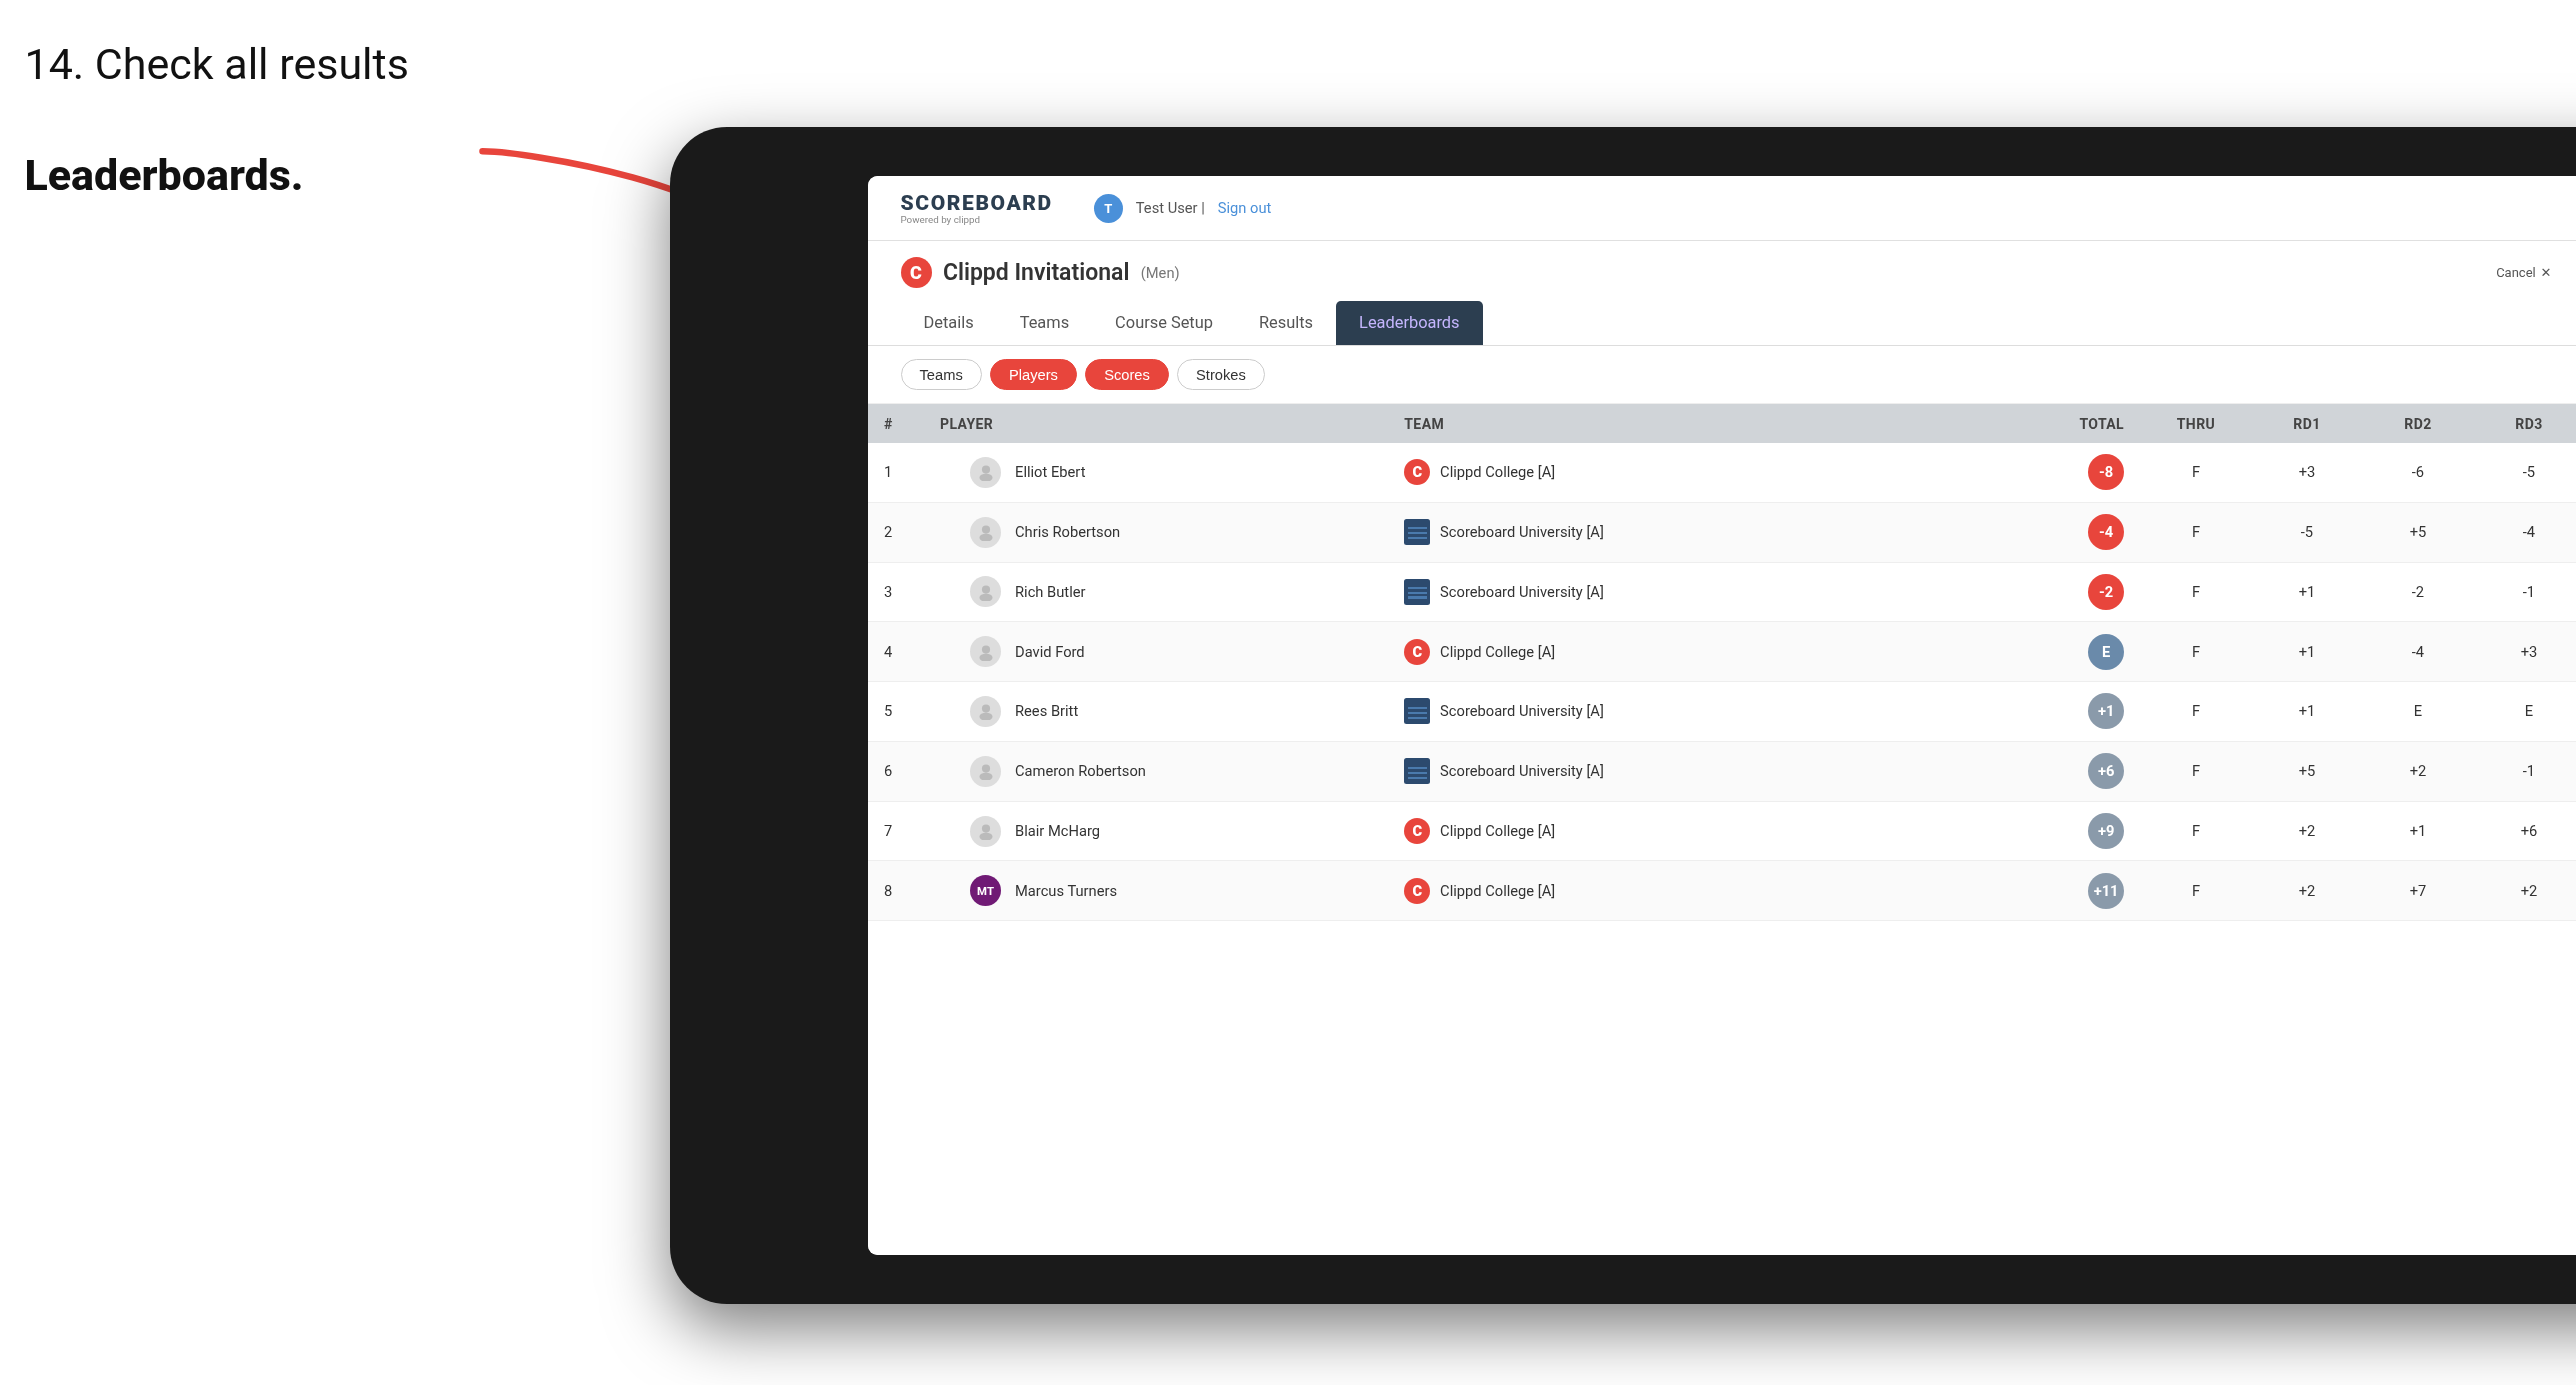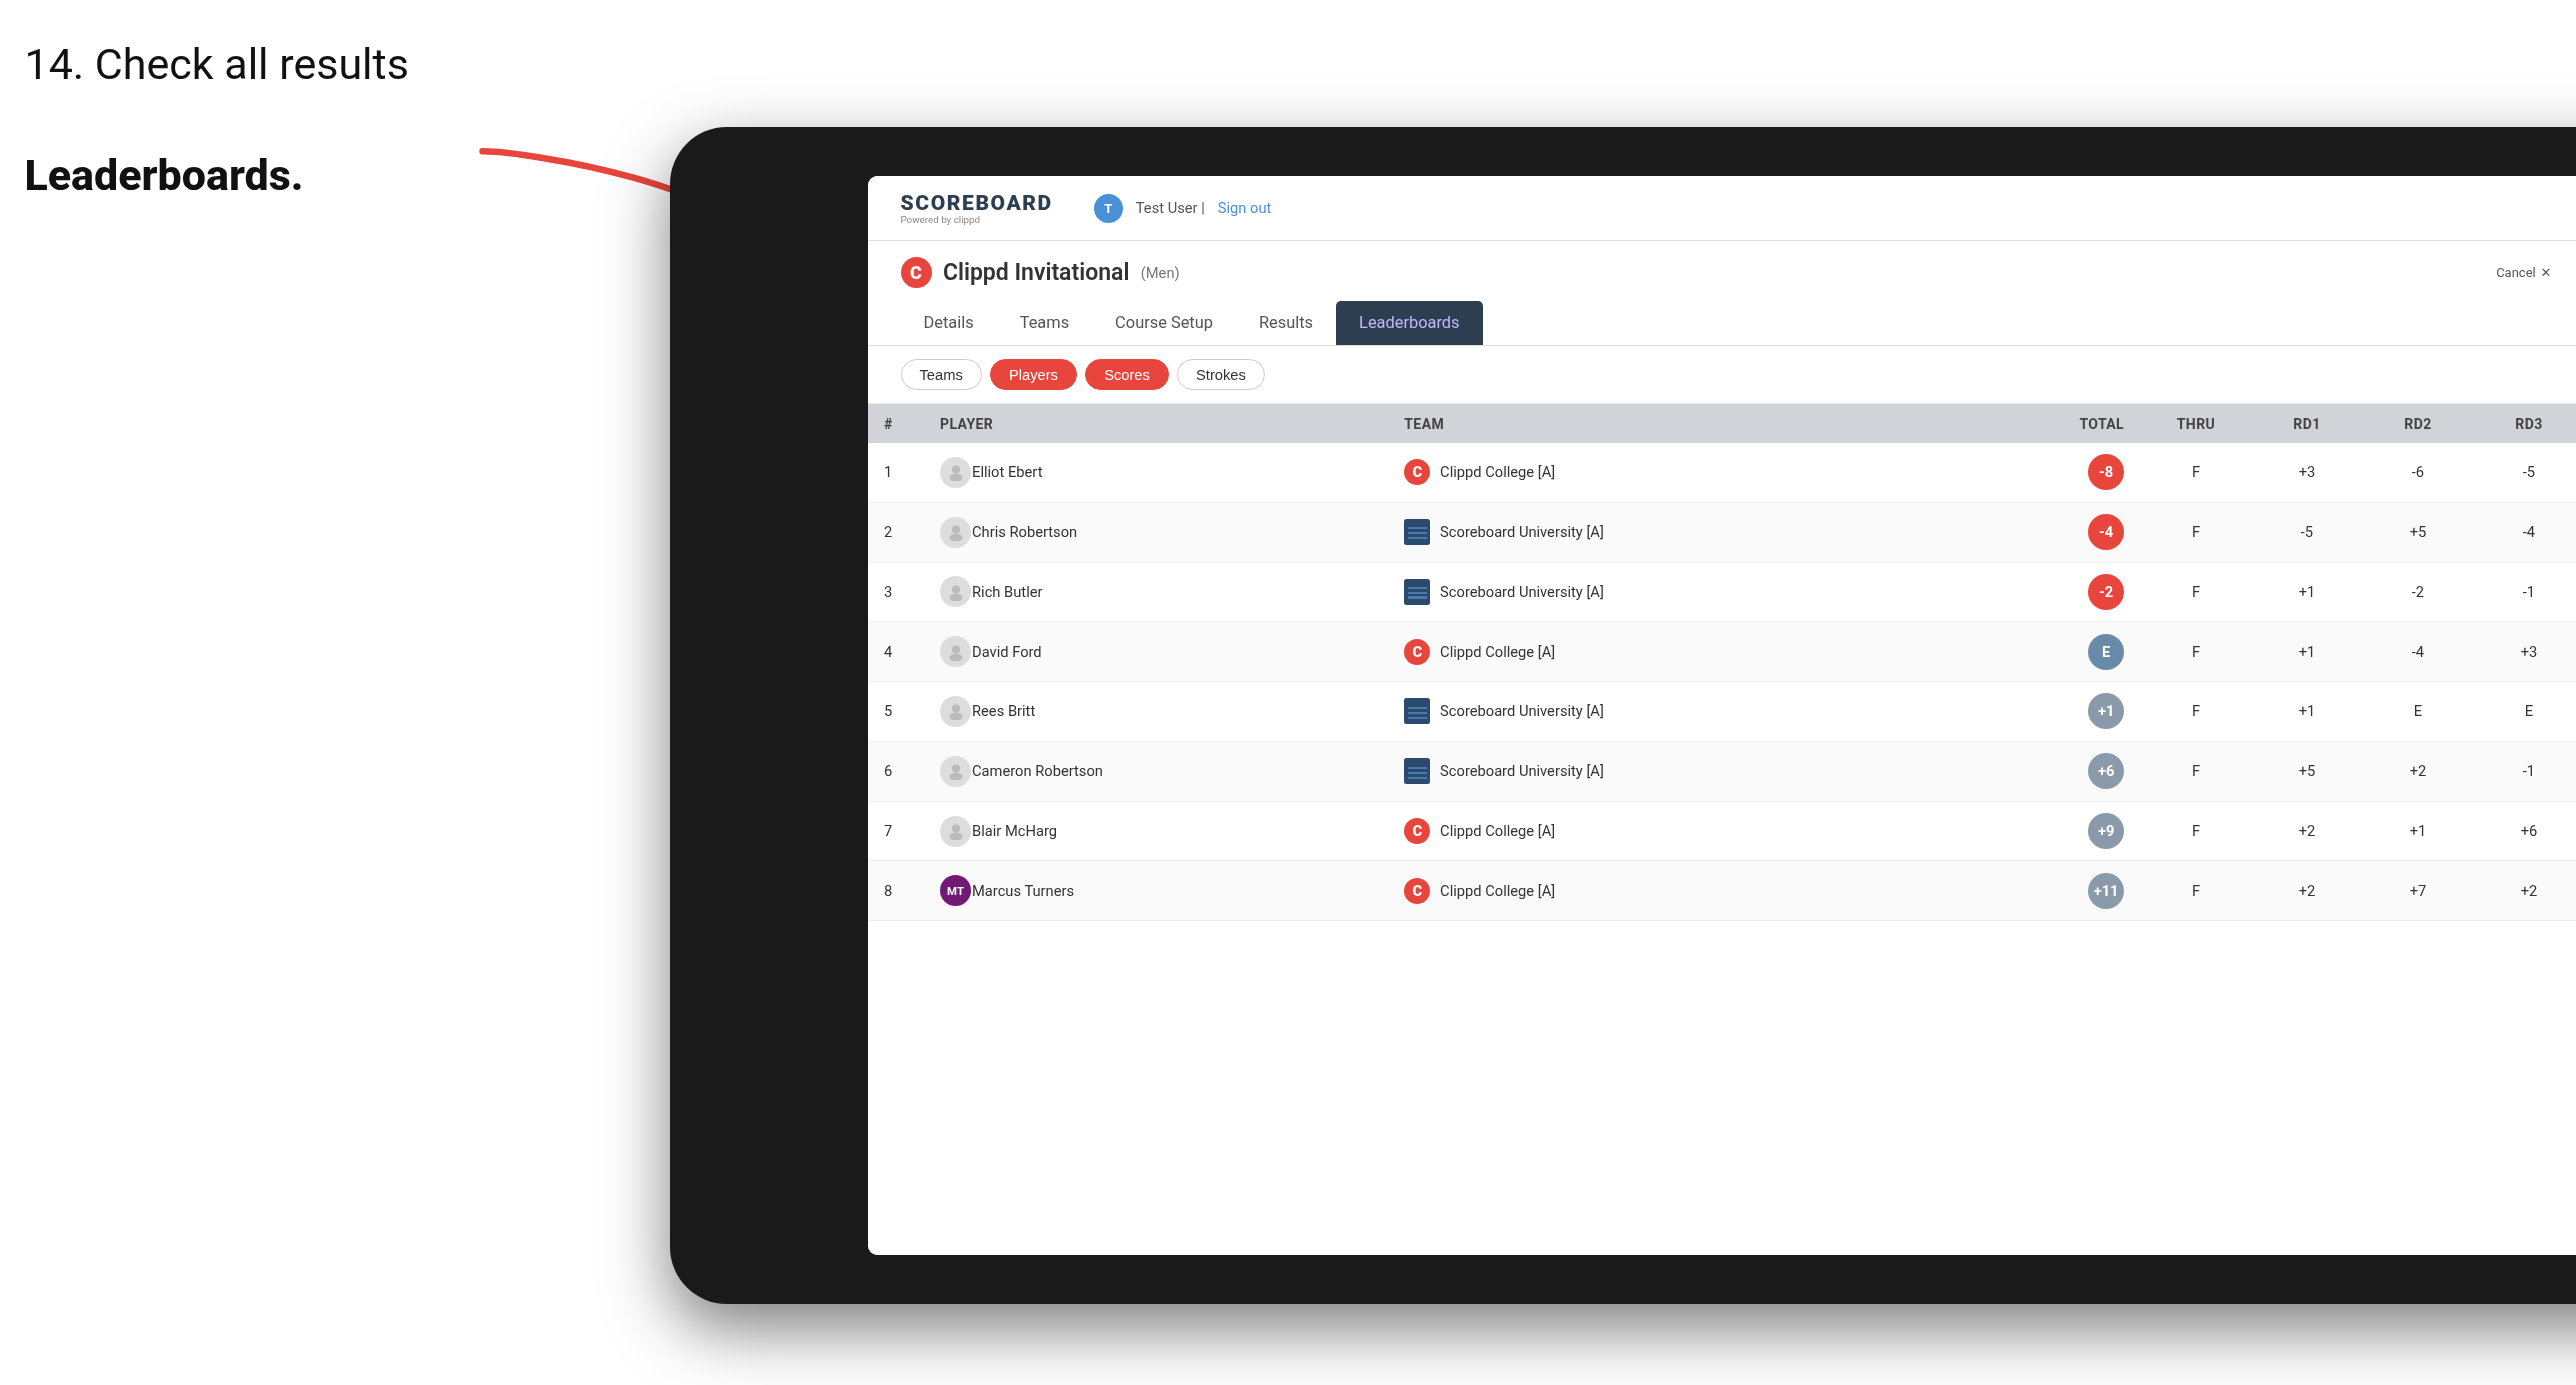--- a/index.html
+++ b/index.html
@@ -251,21 +251,22 @@
     tbody td {
       padding: 11.4px 16.4px;
       font-size: 14.7px;
       color: #333;
     }
     tbody td.right { text-align: right; }
     tbody td.center { text-align: center; }
     .player-cell {
       display: flex;
       align-items: center;
-      gap: 1px;
+      gap: 14px;
+      margin-left: 30px;
     }
     .avatar {
       width: 31px;
       height: 31px;
       border-radius: 50%;
       background: #ddd;
       display: flex;
       align-items: center;
       justify-content: center;
       color: #aaa;

